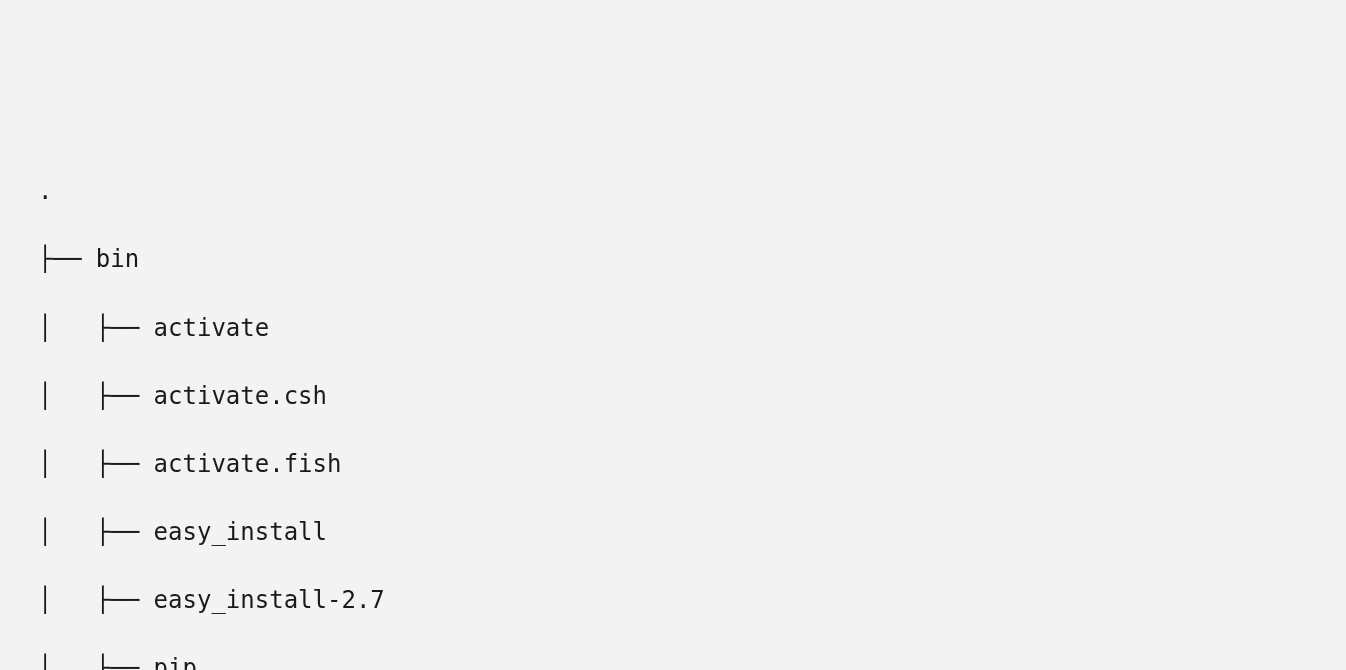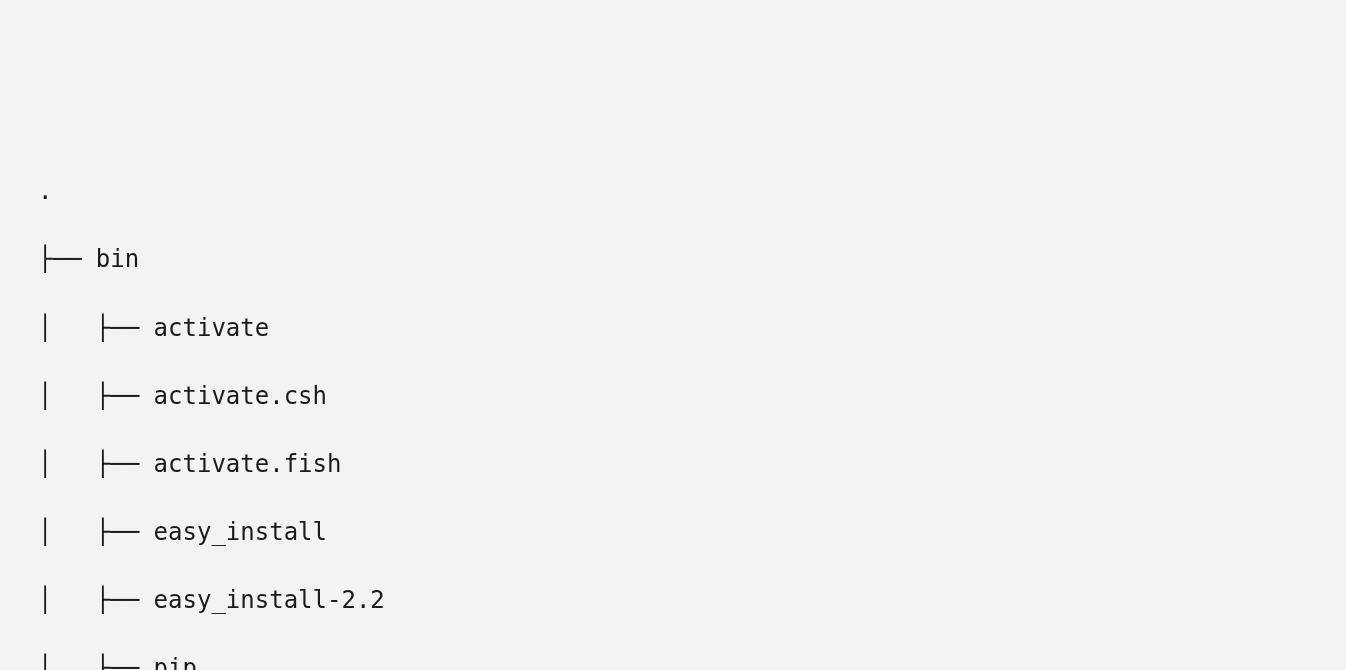--- a/index.html
+++ b/index.html
@@ -24,21 +24,21 @@
 <body>
 
 
 
 <span class="tree-line">.</span>
 <span class="tree-line">├── bin</span>
 <span class="tree-line">│   ├── activate</span>
 <span class="tree-line">│   ├── activate.csh</span>
 <span class="tree-line">│   ├── activate.fish</span>
 <span class="tree-line">│   ├── easy_install</span>
-<span class="tree-line">│   ├── easy_install-2.2</span>
+<span class="tree-line">│   ├── easy_install-2.7</span>
 <span class="tree-line">│   ├── pip</span>
 
 
 
 
 
 
 
 
 

